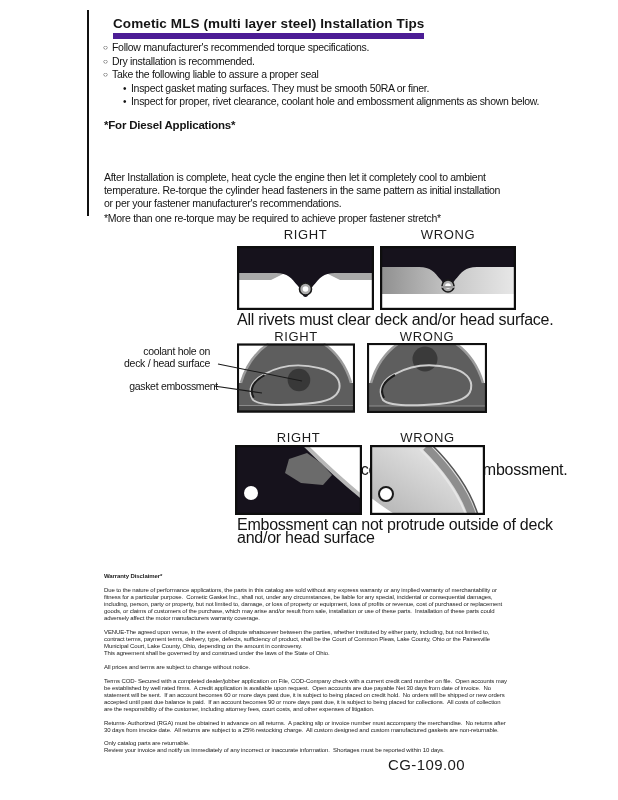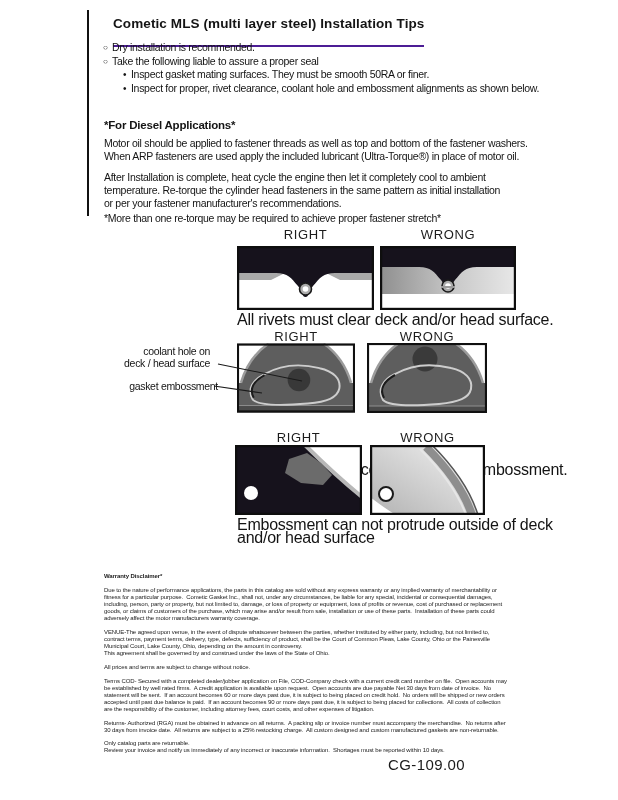--- a/index.html
+++ b/index.html
@@ -4,21 +4,21 @@
 <style>
   html,body{margin:0;padding:0;background:#fff;}
   .page{
     position:relative;width:618px;height:800px;background:#ffffff;
     font-family:"Liberation Sans",sans-serif;color:#141414;overflow:hidden;
   }
   .abs{position:absolute;}
   .vline{width:2px;background:#111;}
   .title{
     font-size:13.5px;font-weight:bold;letter-spacing:0.1px;
-    border-bottom:2px solid #4c1d95;padding-bottom:14px;white-space:nowrap;
+    border-bottom:6px solid #4c1d95;padding-bottom:2px;white-space:nowrap;
   }
   .bullets{font-size:10.5px;letter-spacing:-0.3px;line-height:13.6px;}
   .bullet-row{white-space:nowrap;}
   .bullet-row .marker{display:inline-block;width:9px;font-size:8px;vertical-align:1px;}
   .sub-row{margin-left:20px;white-space:nowrap;}
   .sub-row .marker{display:inline-block;width:8px;font-size:10px;}
   .h2{font-size:11.5px;font-weight:bold;letter-spacing:-0.2px;}
   .body-text{font-size:10.5px;letter-spacing:-0.3px;line-height:13.2px;white-space:pre;}
   .fig-label{font-size:13px;letter-spacing:0.6px;text-align:center;color:#1c1c1c;}
   .caption{font-size:16px;letter-spacing:-0.25px;line-height:13px;white-space:pre;}
@@ -35,29 +35,28 @@
 
 <div class="page">
 
   <div class="abs vline" style="left:87px;top:10px;height:206px;"></div>
 
   <div class="abs" style="left:113px;top:14px;">
     <span class="title">Cometic MLS (multi layer steel) Installation Tips</span>
   </div>
 
   <div class="abs bullets" style="left:103px;top:41px;">
+    <div class="bullet-row"><span class="marker">○</span><span>Follow manufacturer's recommended torque specifications.</span></div>
     <div class="bullet-row"><span class="marker">○</span><span>Dry installation is recommended.</span></div>
     <div class="bullet-row"><span class="marker">○</span><span>Take the following liable to assure a proper seal</span></div>
     <div class="sub-row"><span class="marker">•</span><span>Inspect gasket mating surfaces.  They must be smooth 50RA or finer.</span></div>
     <div class="sub-row"><span class="marker">•</span><span>Inspect for proper, rivet clearance, coolant hole and embossment alignments as shown below.</span></div>
   </div>
 
   <div class="abs h2" style="left:104px;top:119px;">*For Diesel Applications*</div>
-  <div class="abs body-text" style="left:104px;top:137px;">Motor oil should be applied to fastener threads as well as top and bottom of the fastener washers.
-When ARP fasteners are used apply the included lubricant (Ultra-Torque®) in place of motor oil.</div>
   <div class="abs body-text" style="left:104px;top:171px;">After Installation is complete, heat cycle the engine then let it completely cool to ambient
 temperature. Re-torque the cylinder head fasteners in the same pattern as initial installation
 or per your fastener manufacturer's recommendations.</div>
   <div class="abs body-text" style="left:104px;top:212px;">*More than one re-torque may be required to achieve proper fastener stretch*</div>
 
   <div class="abs fig-label" style="left:237px;top:227px;width:137px;">RIGHT</div>
   <div class="abs fig-label" style="left:380px;top:227px;width:136px;">WRONG</div>
 
   <svg class="abs fig-box" style="left:237px;top:246px;" width="137" height="64" viewBox="0 0 137 64">
     <rect x="0" y="0" width="137" height="64" fill="#ffffff"></rect>

